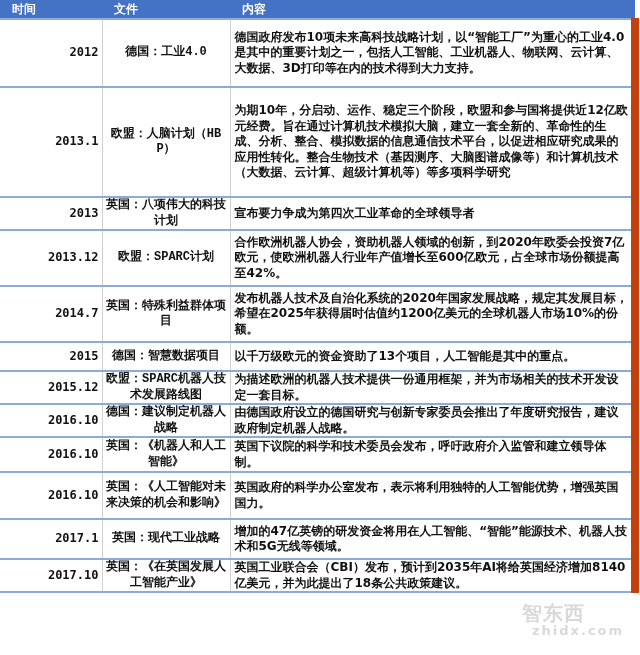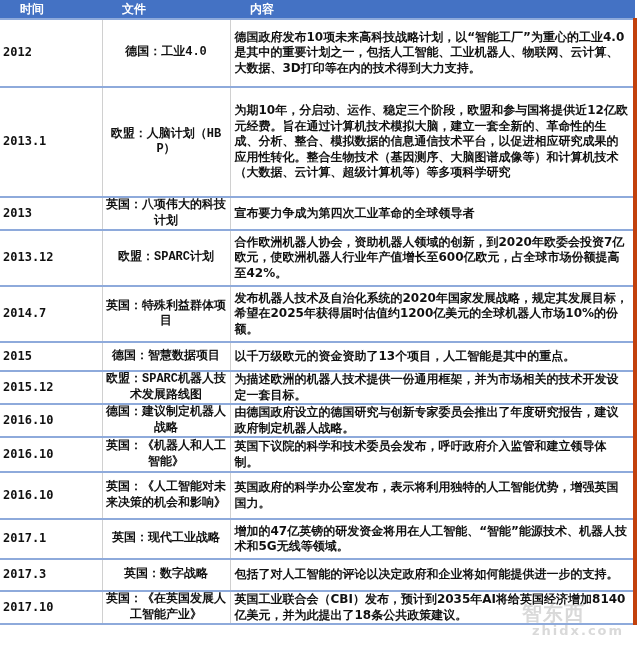--- a/index.html
+++ b/index.html
@@ -4,29 +4,29 @@
 <style>
   html, body { margin: 0; padding: 0; background: #ffffff; }
   body { width: 640px; height: 655px; position: relative; overflow: hidden;
          font-family: "DejaVu Sans", "Liberation Sans", sans-serif; }
   table.policy { position: absolute; left: 0; top: 0; width: 635px;
                  border-collapse: collapse; table-layout: fixed; }
   table.policy col.c-time { width: 102px; }
   table.policy col.c-file { width: 128px; }
   table.policy col.c-content { width: 405px; }
   thead th { background: #4472c4; color: #ffffff; font-weight: bold;
-             font-size: 12px; text-align: left; height: 18px; padding: 0 0 0 20px;
+             font-size: 12px; text-align: left; height: 18px; padding: 0 0 0 12px;
              line-height: 18px; border: none; }
   tbody td { font-weight: bold; font-size: 12px; color: #111111; line-height: 15.5px;
              border-top: 2px solid #8eaadb; border-bottom: 0; vertical-align: middle;
              padding: 0 3px; word-break: break-all; }
-  tbody td.time { text-align: left; border-right: 1px solid #d0d0d0;
+  tbody td.time { text-align: right; border-right: 1px solid #d0d0d0;
                   font-family: "DejaVu Sans Mono", "Liberation Mono", monospace; font-size: 12px; }
   tbody td.file { text-align: center; border-right: 1px solid #d0d0d0; font-family: Liberation Mono, monospace; }
-  tbody td.content { text-align: left; border-right: 4px solid #c2410c; padding-left: 4px; }
+  tbody td.content { text-align: left; border-right: 8px solid #c2410c; padding-left: 4px; }
   tbody tr:last-child td { border-bottom: 2px solid #8eaadb; }
   .watermark { position: absolute; left: 522px; top: 600px; color: rgba(170,170,170,0.45);
                font-size: 20px; font-weight: bold; letter-spacing: 1px; pointer-events: none; }
   .watermark .sub { display: block; font-size: 13px; letter-spacing: 2px; margin-top: -4px; margin-left: 10px; }
 </style>
 </head>
 <body>
 
 <table class="policy">
   <colgroup>
@@ -91,25 +91,20 @@
         <td class="time">2016.10</td>
         <td class="file">英国：《人工智能对未来决策的机会和影响》</td>
         <td class="content">英国政府的科学办公室发布，表示将利用独特的人工智能优势，增强英国国力。</td>
       </tr>
       <tr style="height: 40px;">
         <td class="time">2017.1</td>
         <td class="file">英国：现代工业战略</td>
         <td class="content">增加的47亿英镑的研发资金将用在人工智能、“智能”能源技术、机器人技术和5G无线等领域。</td>
       </tr>
       <tr style="height: 32px;">
-        <td class="time">2017.3</td>
-        <td class="file">英国：数字战略</td>
-        <td class="content">包括了对人工智能的评论以决定政府和企业将如何能提供进一步的支持。</td>
-      </tr>
-      <tr style="height: 32px;">
         <td class="time">2017.10</td>
         <td class="file">英国：《在英国发展人工智能产业》</td>
         <td class="content">英国工业联合会（CBI）发布，预计到2035年AI将给英国经济增加8140亿美元，并为此提出了18条公共政策建议。</td>
       </tr>
     </tbody>
 </table>
 
 <div class="watermark">
   <span>智东西</span>
   <span class="sub">zhidx.com</span>

